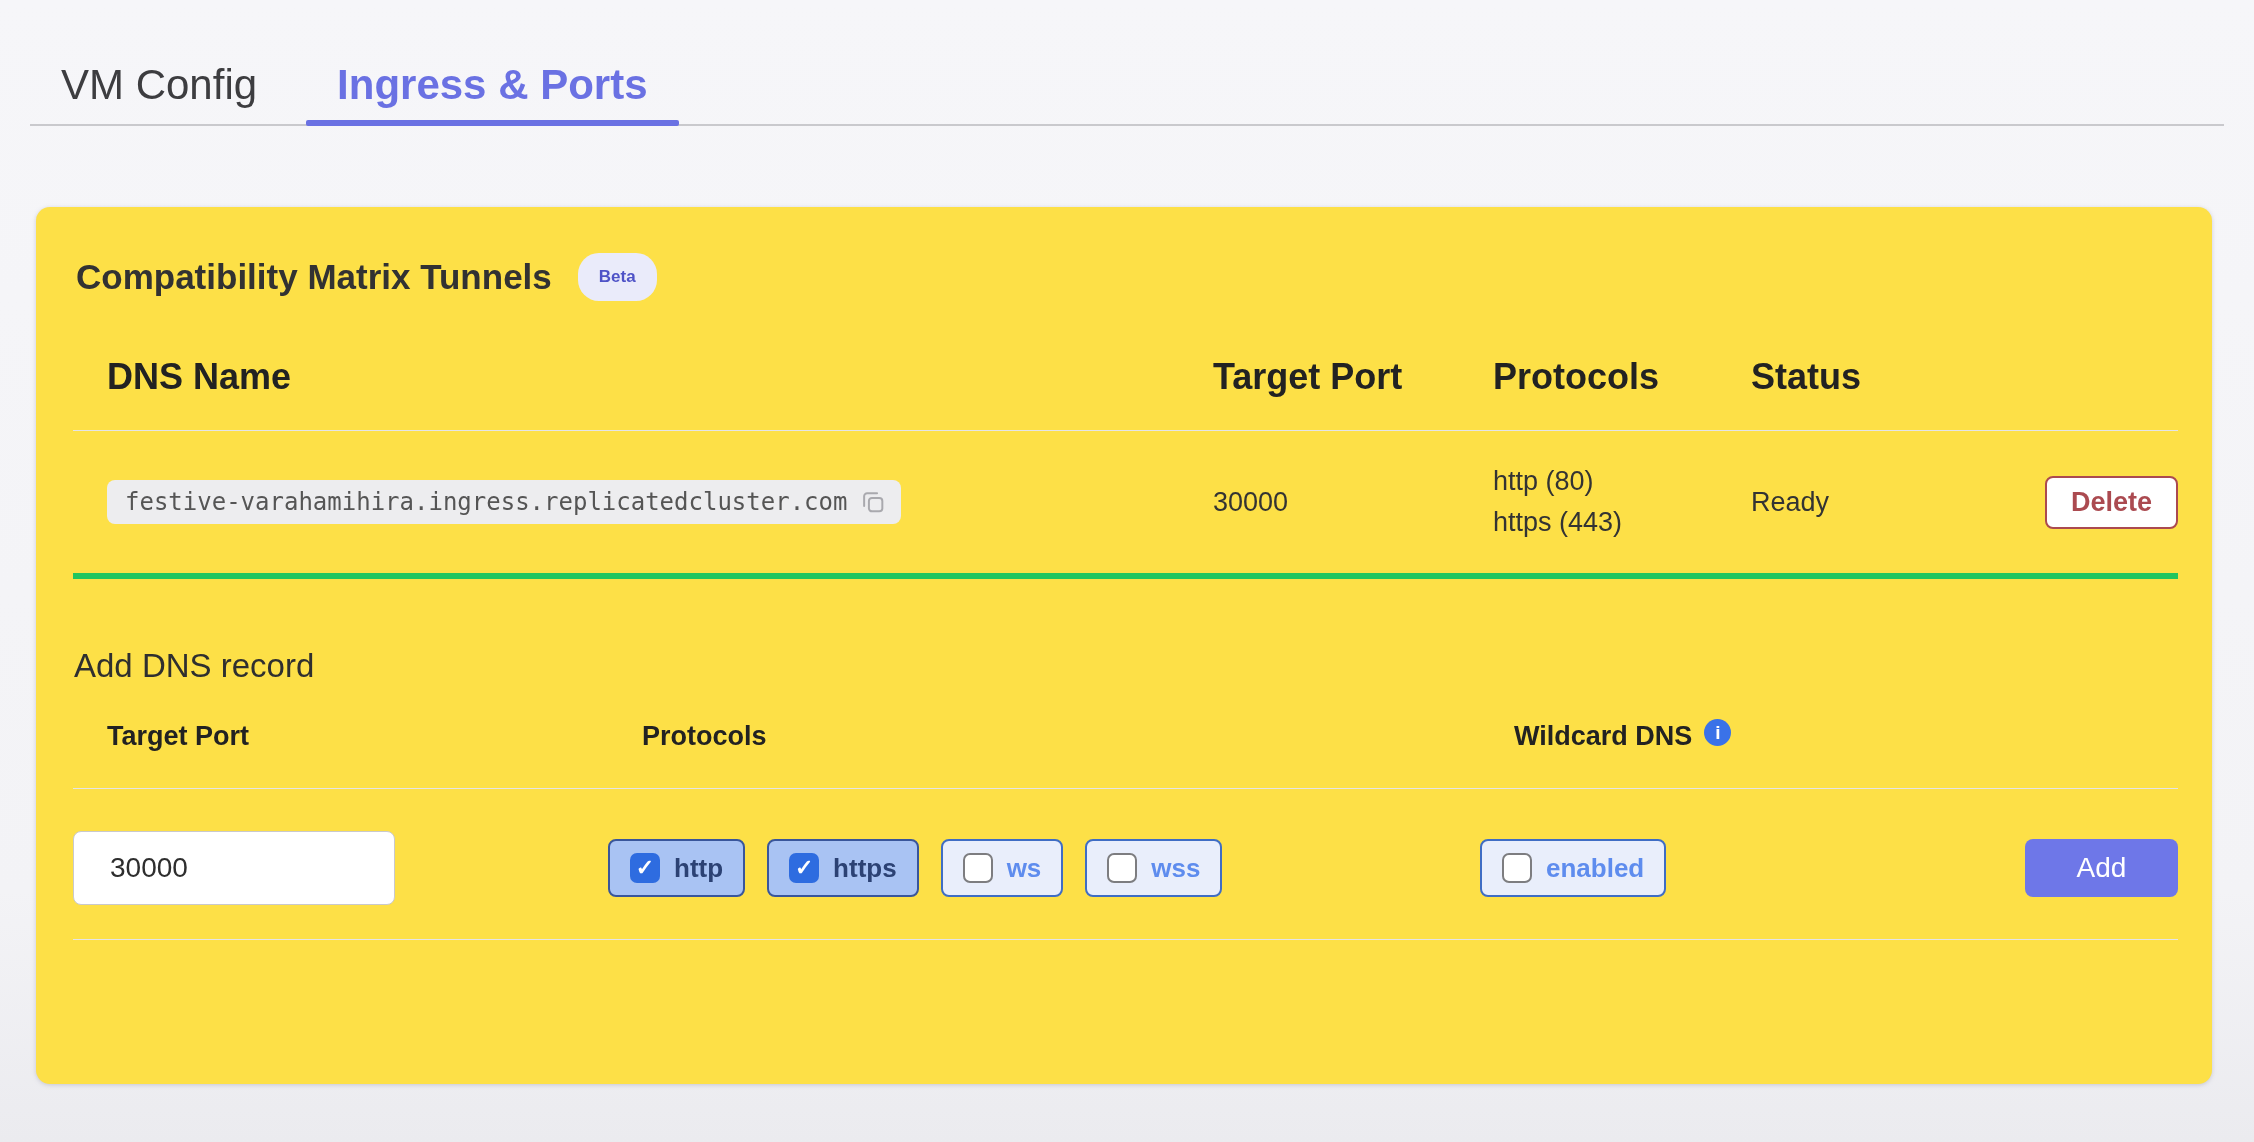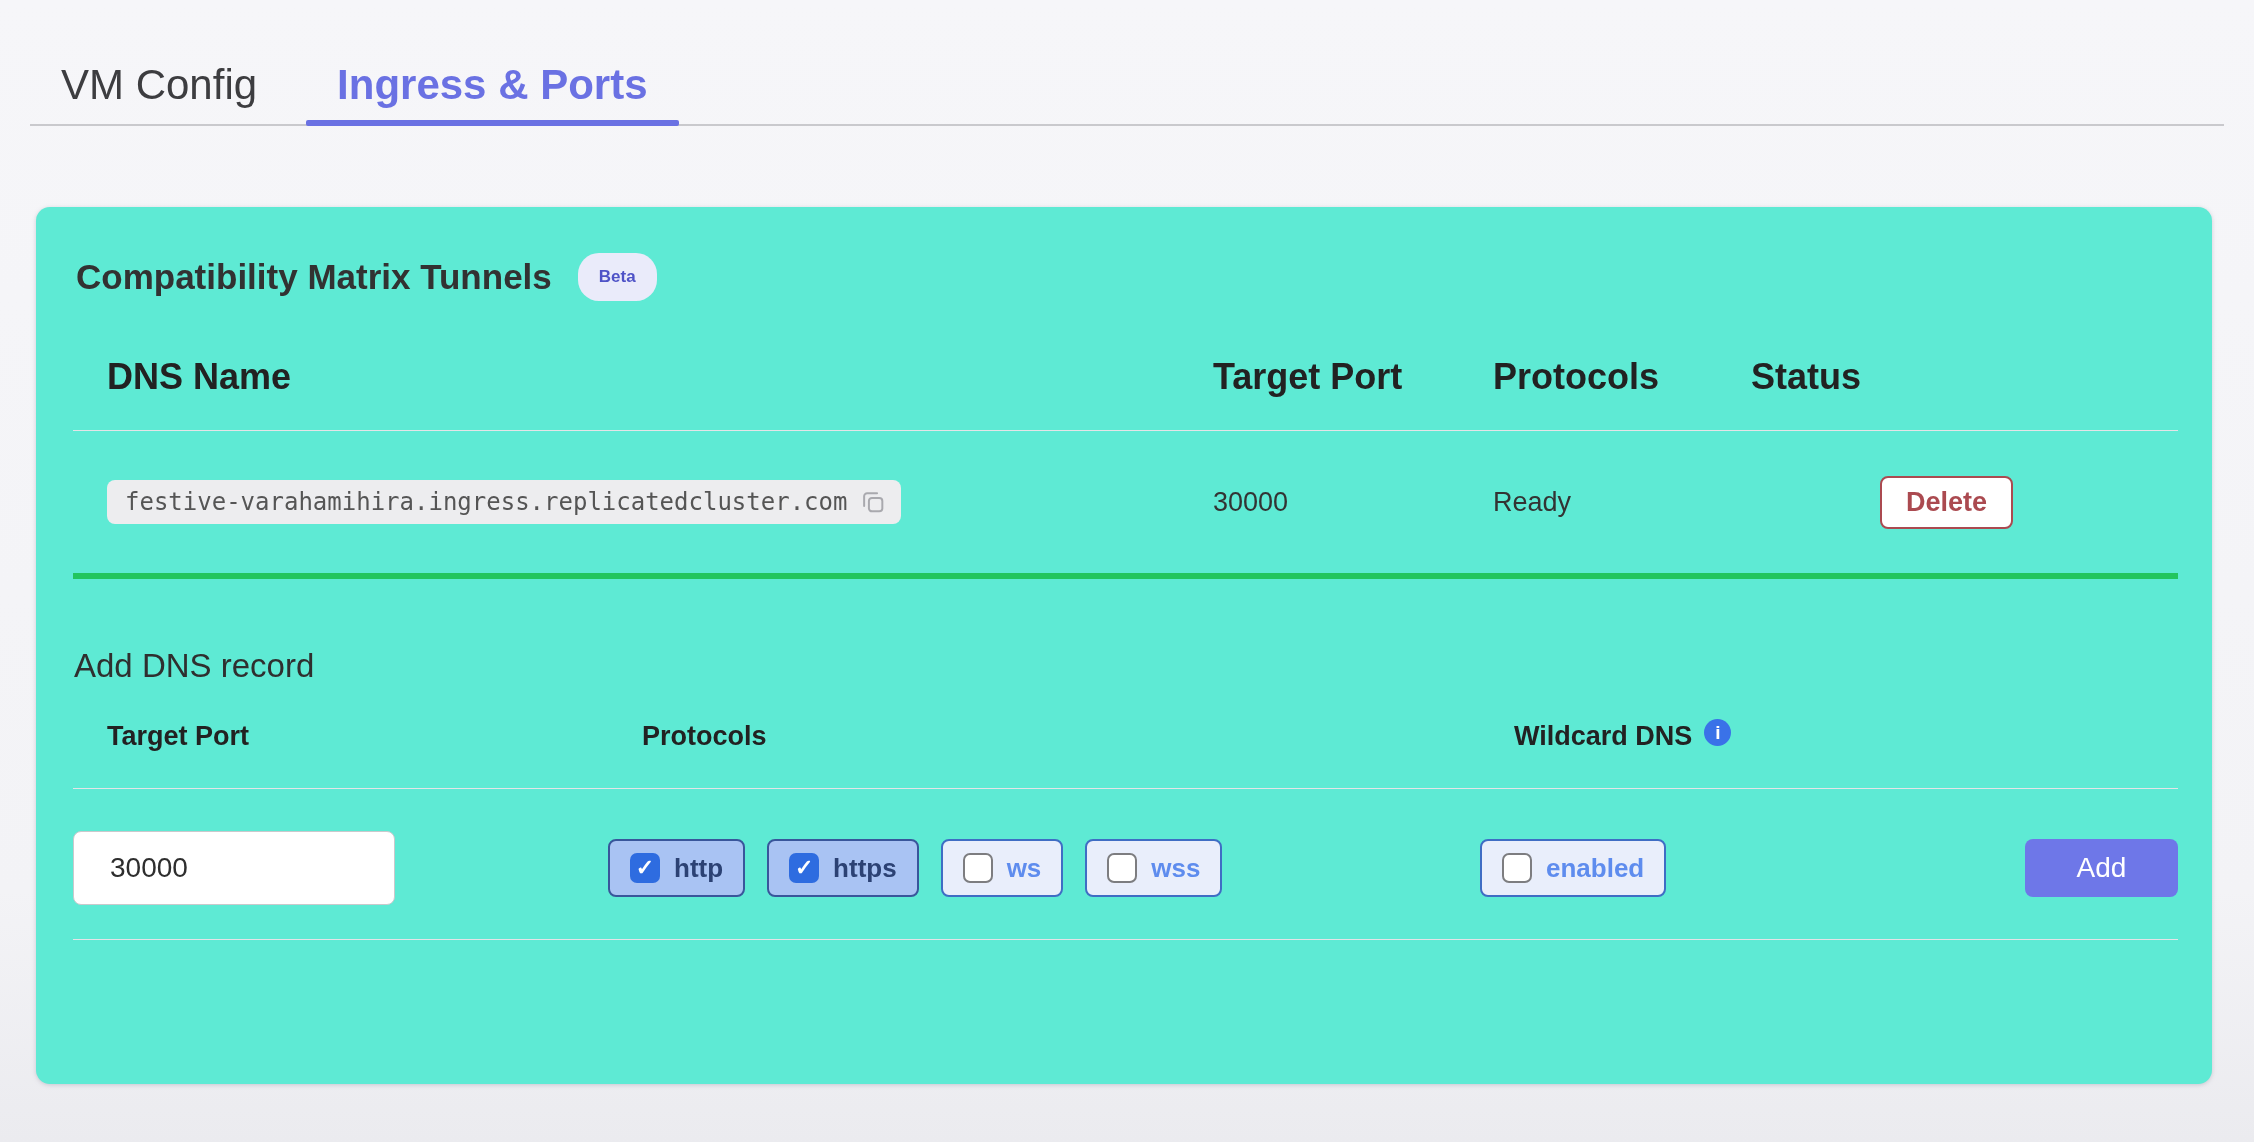--- a/index.html
+++ b/index.html
@@ -19,21 +19,21 @@
   }
   .tab.active { color:#6a71e3; font-weight:700; }
   .tab.active::after {
     content:""; position:absolute; left:0; right:0; bottom:-2px; height:6px;
     background:#6a71e3; border-radius:2px;
   }
 
   
   .card {
     margin:81px 42px 16px 36px; width:2176px; height:877px;
-    background:#5eead4; border-radius:14px;
+    background:#fde047; border-radius:14px;
     box-shadow:0 1px 4px rgba(130,130,150,.35);
     padding:0 34px 0 37px;
   }
   .title-row { display:flex; align-items:center; gap:26px; padding:46px 3px 0; }
   .card-title { font-size:35px; font-weight:600; color:#323232; line-height:40px; }
   .beta-badge {
     background:#eaebfa; color:#4f53c7; font-size:17px; font-weight:600;
     padding:9px 21px; border-radius:21px; line-height:30px;
   }
 
@@ -131,20 +131,24 @@
     <div>
       <span class="dns-pill">
         <span class="dns-text">festive-varahamihira.ingress.replicatedcluster.com</span>
         <svg class="copy-icon" viewBox="0 0 24 24" fill="none" stroke="#a9a9ae" stroke-width="1.7" stroke-linecap="round">
           <rect x="8.5" y="8.5" width="11.5" height="11.5" rx="2.6"></rect>
           <path d="M15.5 4.5 H7 A2.6 2.6 0 0 0 4.4 7.1 V15.5"></path>
         </svg>
       </span>
     </div>
     <div class="td">30000</div>
+    <div class="td proto-lines">
+      <div>http (80)</div>
+      <div>https (443)</div>
+    </div>
     <div class="td">Ready</div>
     <button class="delete-btn">Delete</button>
   </div>
 
   <h2 class="add-heading">Add DNS record</h2>
 
   <div class="f-grid f-labels">
     <div class="f-label">Target Port</div>
     <div class="f-label">Protocols</div>
     <div class="f-label">

